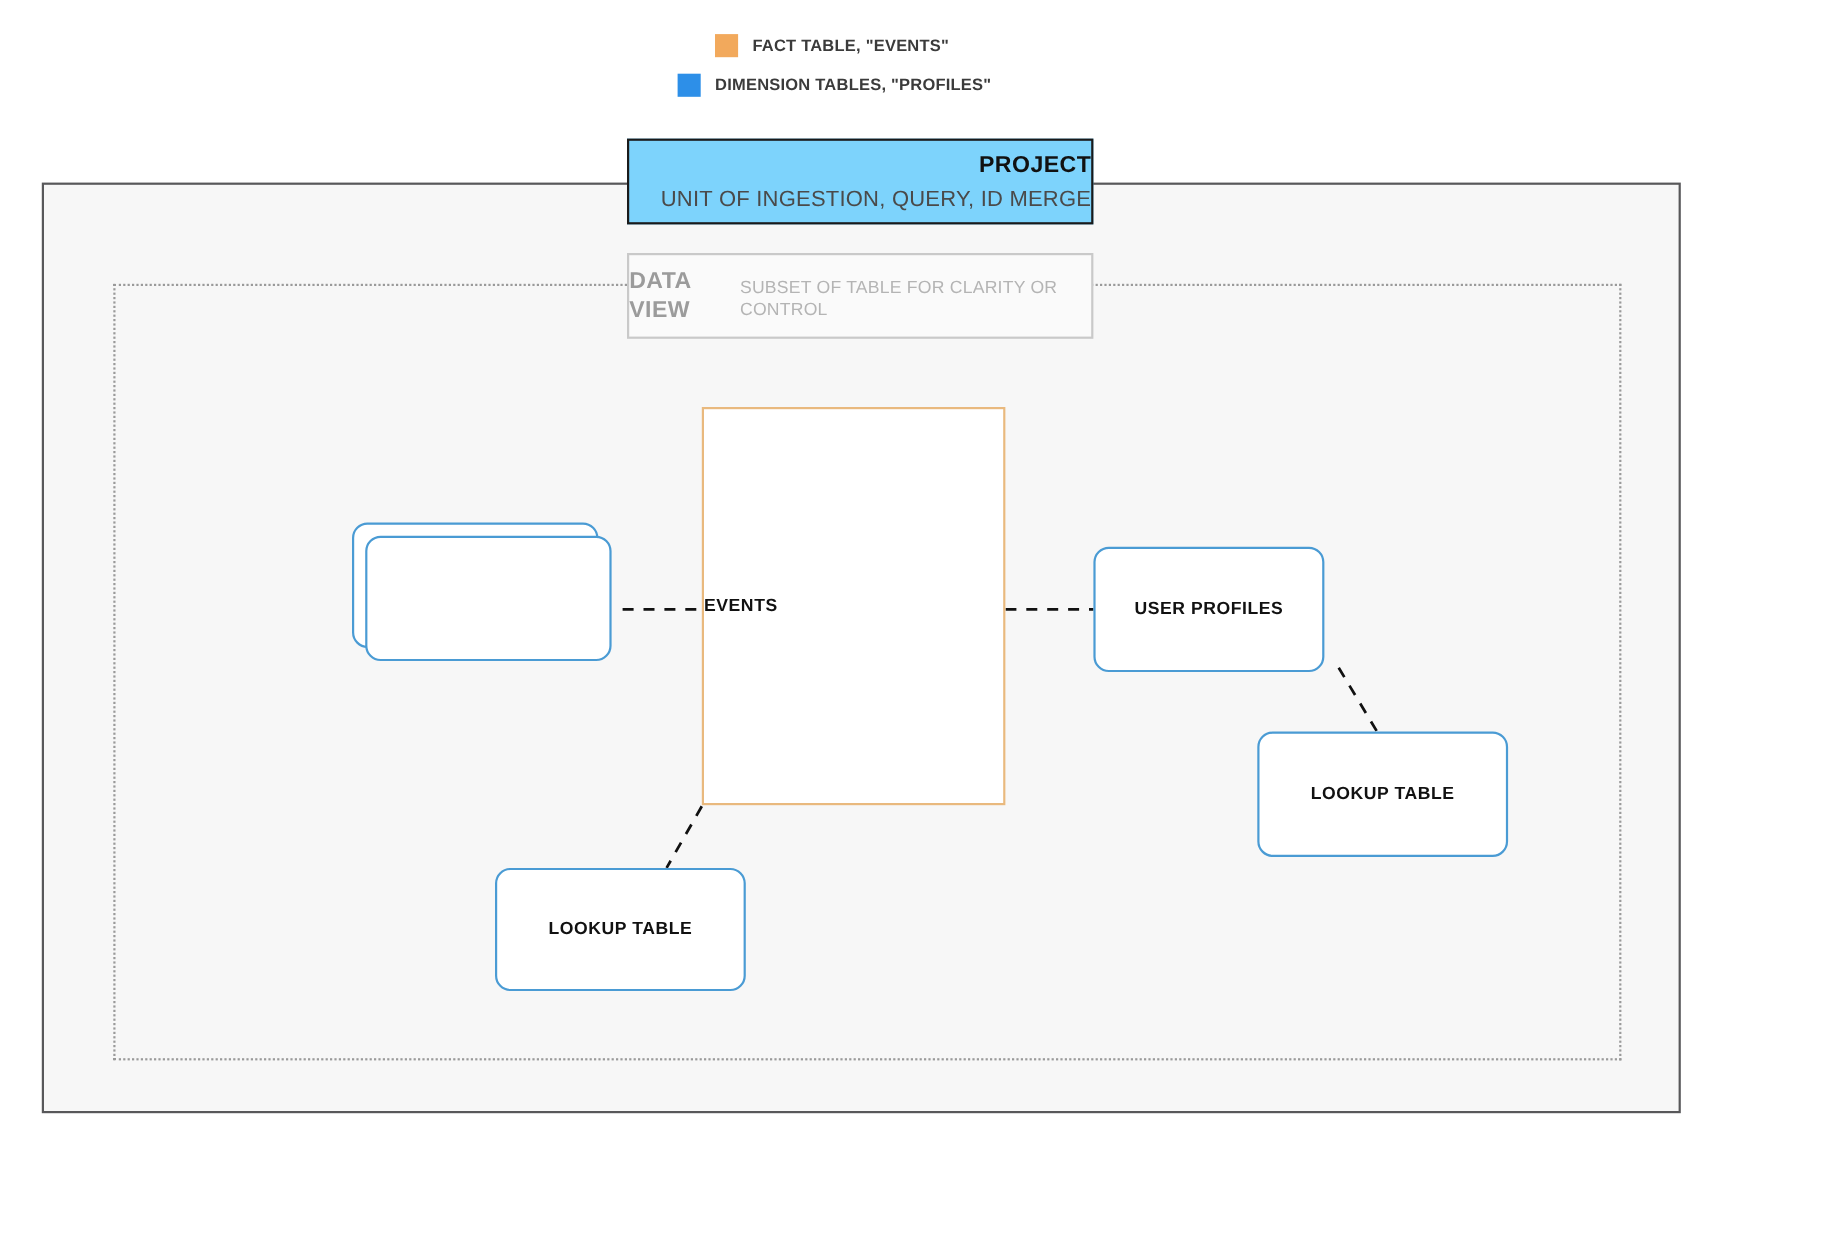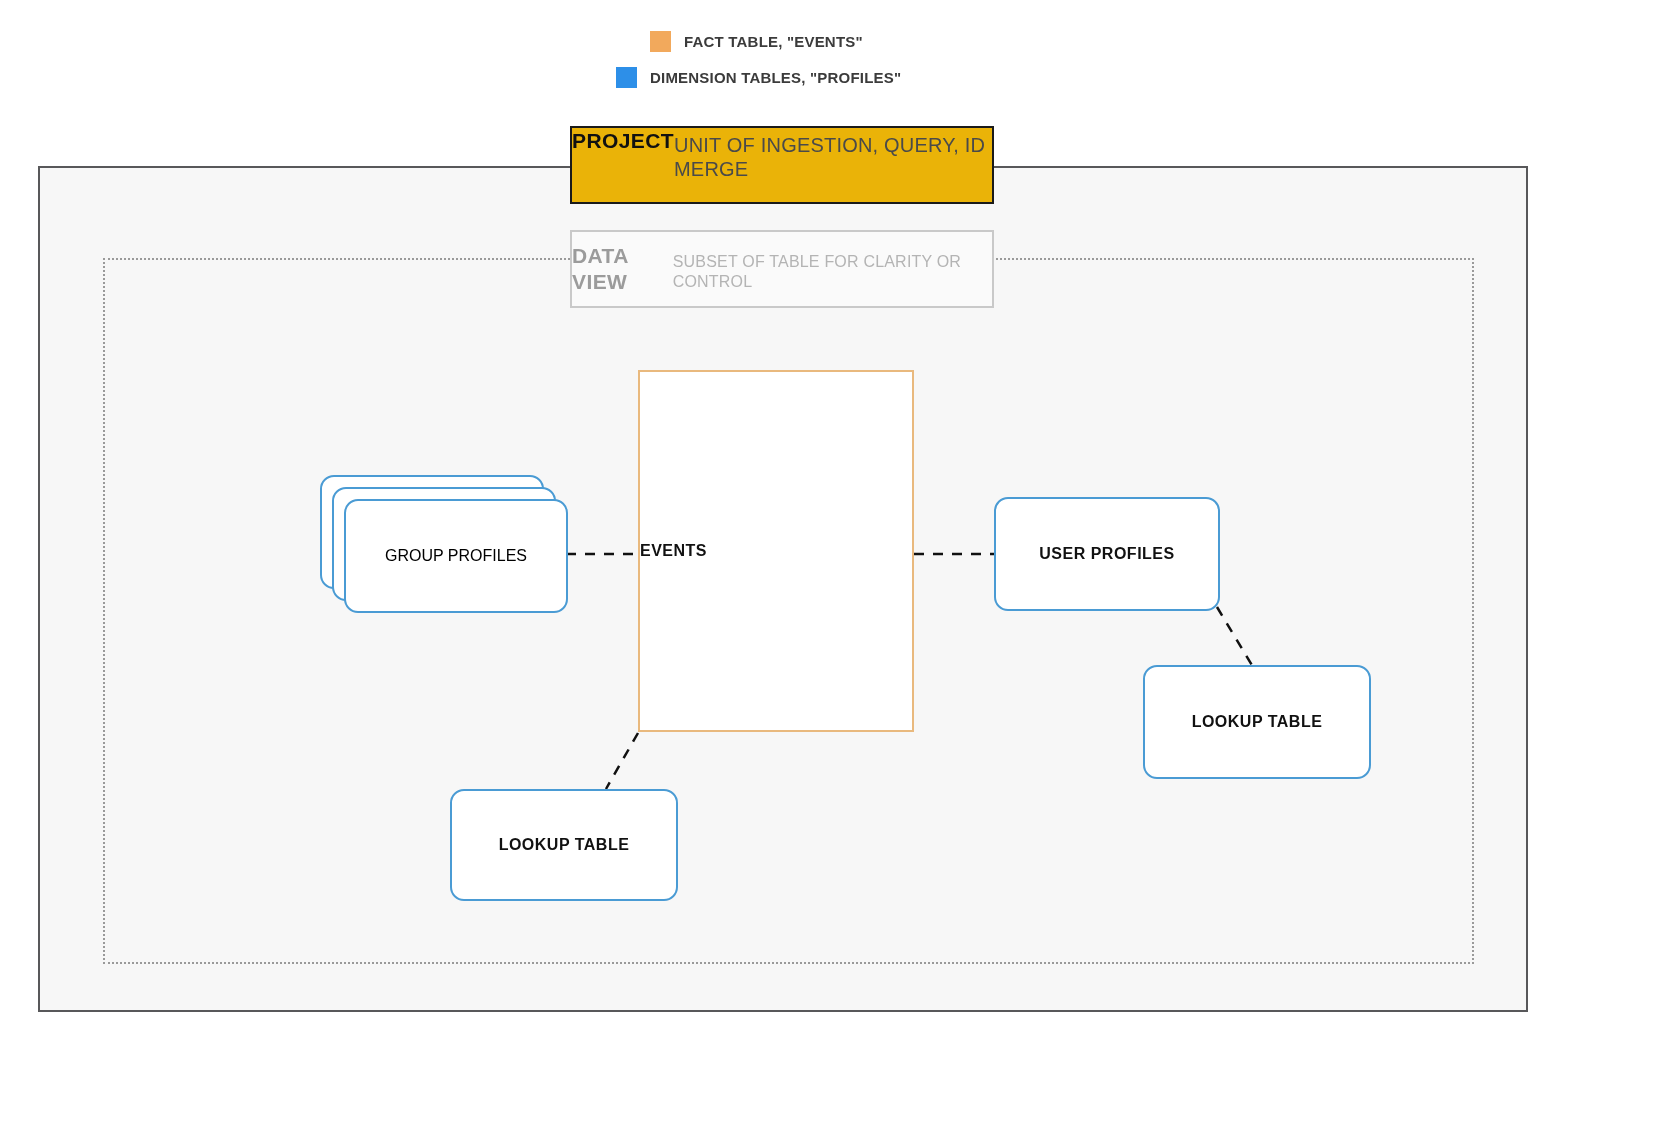--- a/index.html
+++ b/index.html
@@ -69,26 +69,26 @@
     box-sizing: border-box;
   }
 
   
   #project-box {
     position: absolute;
     left: 570px;
     top: 126px;
     width: 424px;
     height: 78px;
-    background: #eab308;
+    background: #7dd3fc;
     border: 2px solid #1a1a1a;
     box-sizing: border-box;
     display: flex;
-    flex-direction: row;
-    align-items: flex-start;
+    flex-direction: column;
+    align-items: flex-end;
     justify-content: center;
   }
   #project-box .box-title {
     font-size: 21px;
     font-weight: bold;
     color: #111111;
     letter-spacing: 0.4px;
     line-height: 1.25;
   }
   #project-box .box-sub {
@@ -189,21 +189,21 @@
   #stack-card-front  {
     left: 24px; top: 24px;
     display: flex;
     align-items: center;
     justify-content: center;
   }
 
   #user-profiles-card {
     left: 994px;
     top: 497px;
-    width: 226px;
+    width: 210px;
     height: 114px;
   }
   #lookup-table-left-card {
     left: 450px;
     top: 789px;
     width: 228px;
     height: 112px;
   }
   #lookup-table-right-card {
     left: 1143px;
@@ -261,23 +261,20 @@
   <div class="box-sub">SUBSET OF TABLE FOR CLARITY OR CONTROL</div>
 </div>
 
 <div id="events-box">
   <span class="node-label">EVENTS</span>
 </div>
 
 <div id="group-profiles-stack">
   <div class="stack-card" id="stack-card-back"></div>
   <div class="stack-card" id="stack-card-mid"></div>
-  <div class="stack-card" id="stack-card-front">
-    <span class="node-label">GROUP PROFILES</span>
-  </div>
 </div>
 
 <div class="card" id="user-profiles-card">
   <span class="node-label">USER PROFILES</span>
 </div>
 
 <div class="card" id="lookup-table-left-card">
   <span class="node-label">LOOKUP TABLE</span>
 </div>
 

